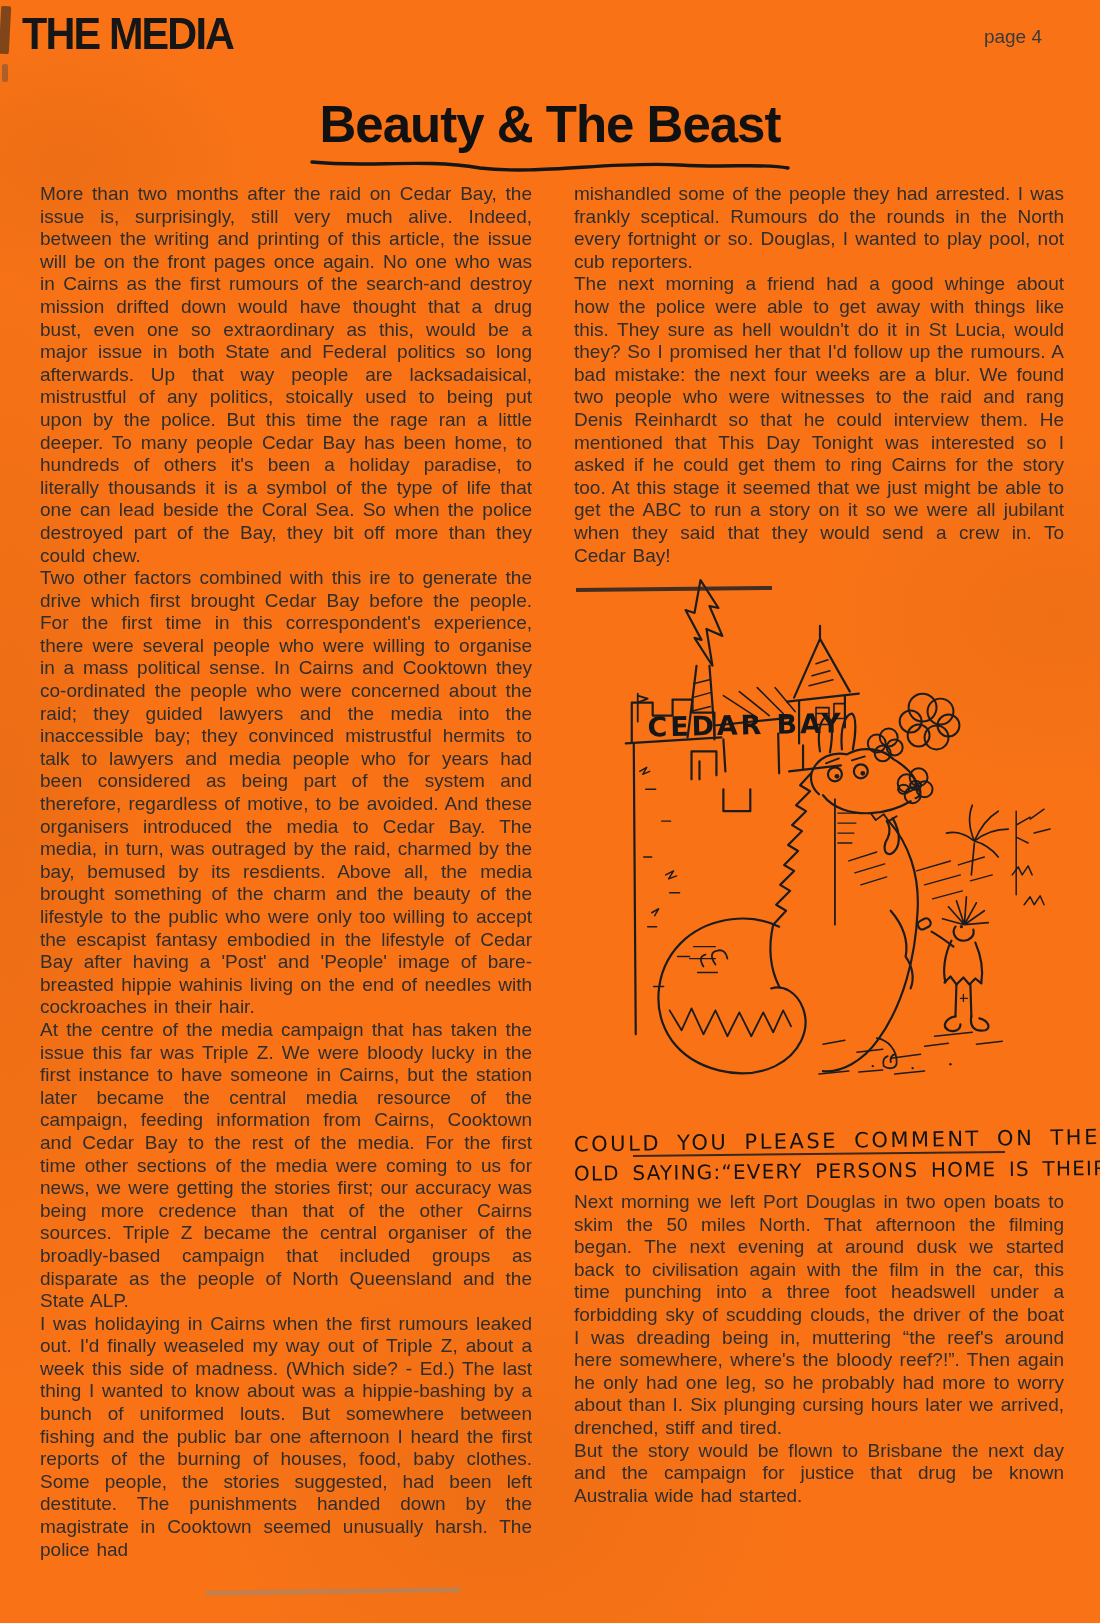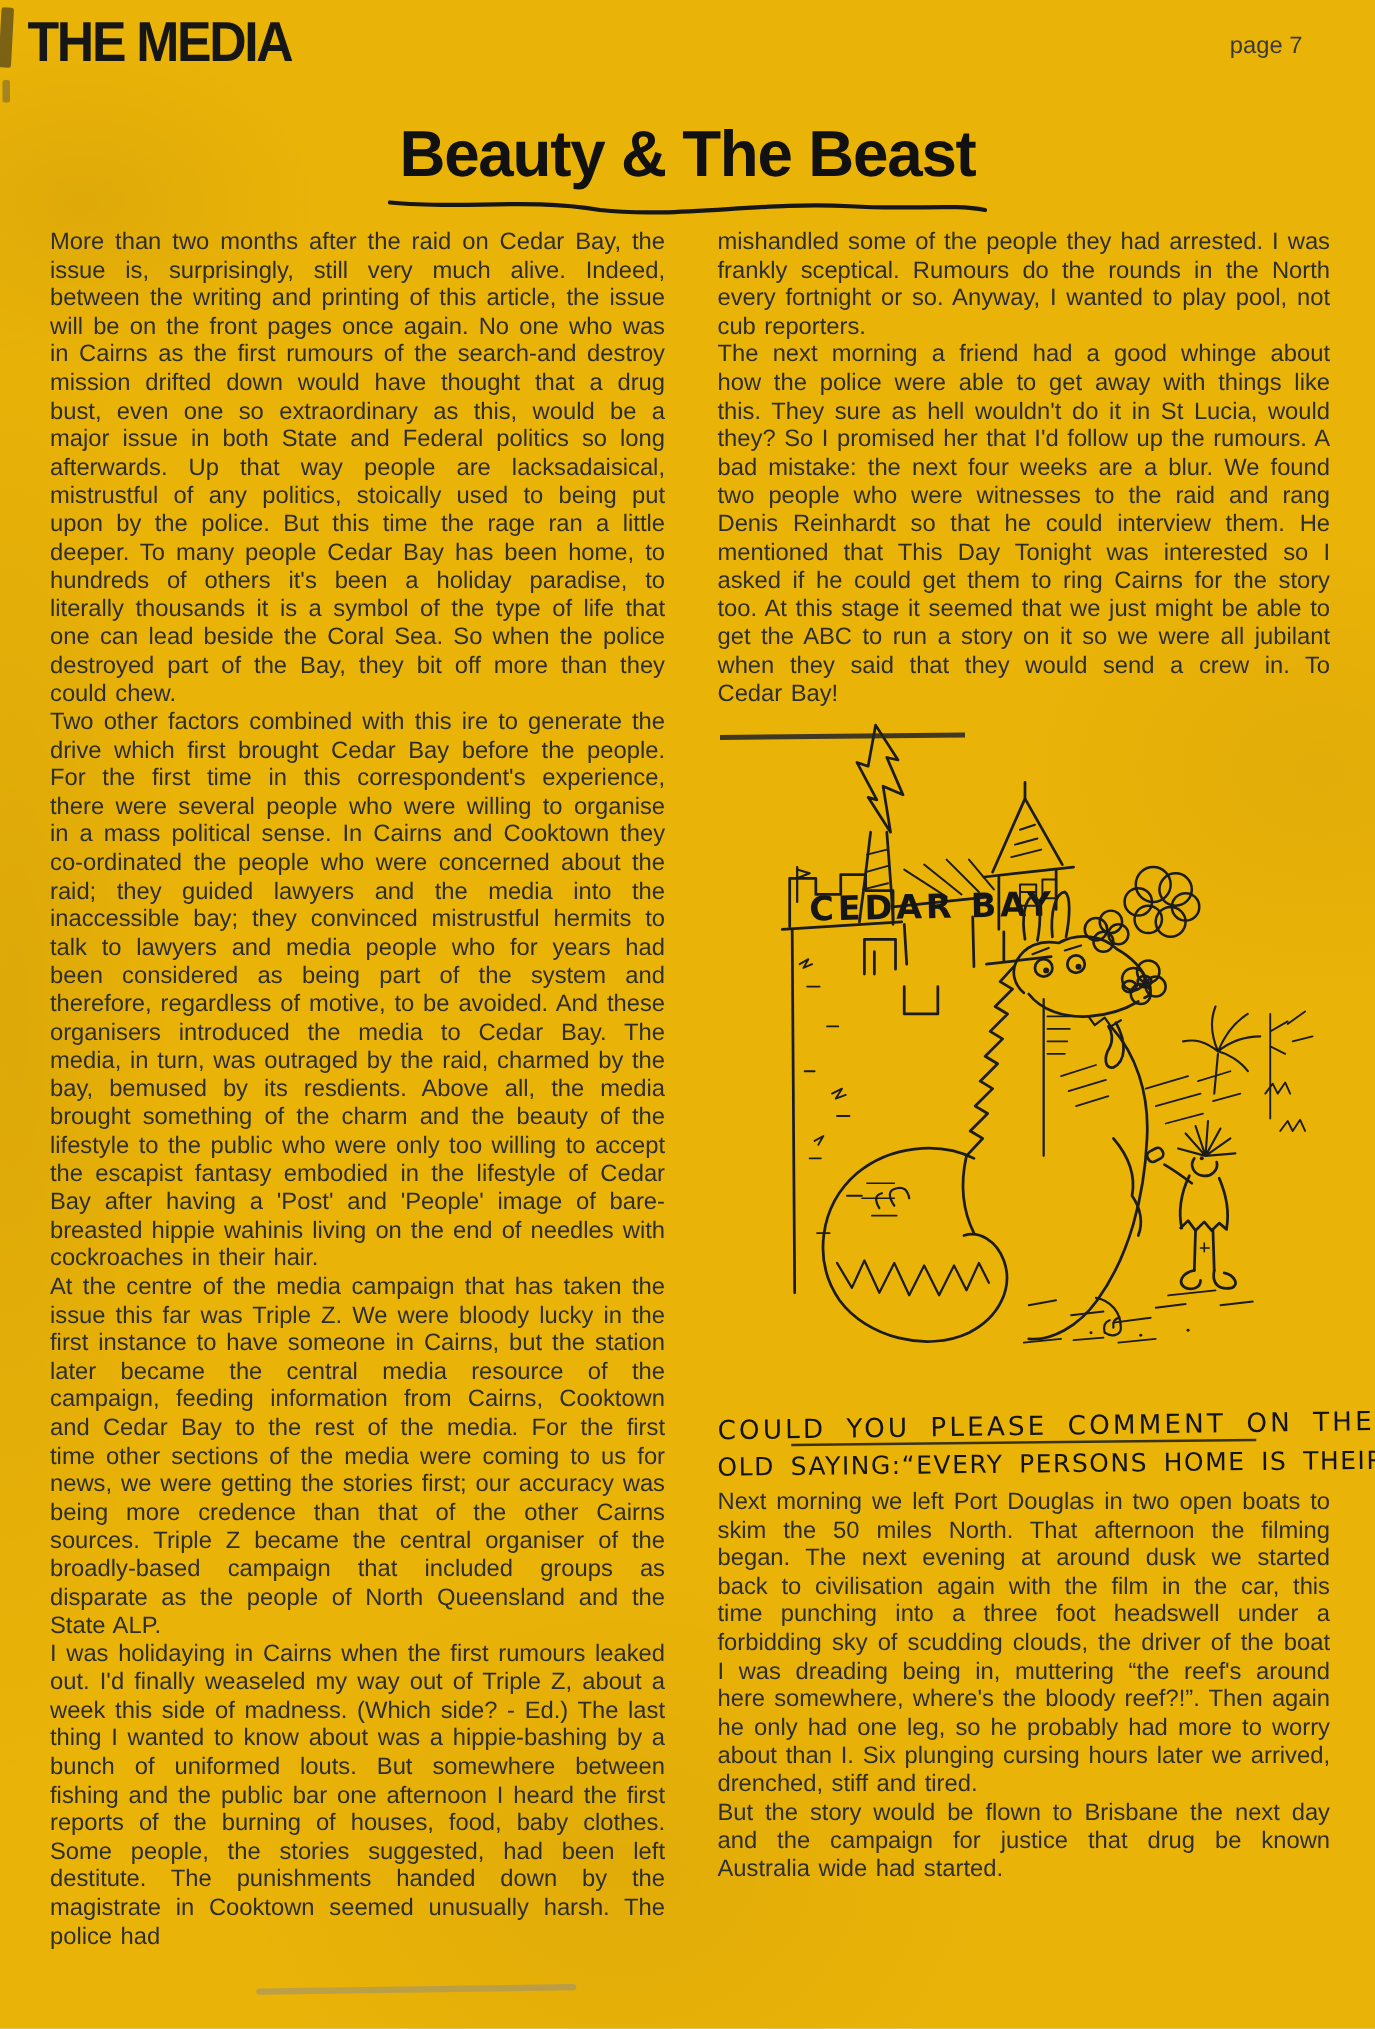--- a/index.html
+++ b/index.html
@@ -1,18 +1,18 @@
 <!DOCTYPE html>
 <html><head>
 <meta charset="utf-8">
 <style>
   html,body{margin:0;padding:0;background:#d8d6d0;}
   .page{
     position:relative;width:1100px;height:1623px;margin:0 auto;
-    background:#eab308;overflow:hidden;
+    background:#f97316;overflow:hidden;
     font-family:"Liberation Sans",sans-serif;color:#2d2d2d;
   }
   .page::before{
     content:"";position:absolute;inset:0;pointer-events:none;
     background:
       radial-gradient(ellipse 320px 220px at 6% 10%, rgba(0,0,0,.05), transparent 60%),
       radial-gradient(ellipse 420px 320px at 96% 38%, rgba(0,0,0,.035), transparent 60%),
       radial-gradient(ellipse 520px 420px at 45% 92%, rgba(0,0,0,.04), transparent 60%),
       radial-gradient(ellipse 200px 900px at 1% 50%, rgba(0,0,0,.06), transparent 70%);
   }
@@ -69,36 +69,36 @@
 </style>
 </head>
 <body>
 
 <div class="page">
 
   <div class="smudge-corner"></div>
   <div class="smudge-corner2"></div>
 
   <div class="masthead">THE MEDIA</div>
-  <div class="pagenum">page 7</div>
+  <div class="pagenum">page 4</div>
 
   <div class="headline">Beauty &amp; The Beast</div>
   <svg class="headline-underline" viewBox="0 0 480 18">
     <path d="M2,7 C60,13 110,3 170,13 C230,20 300,6 370,10 C420,13 452,8 478,13" stroke="#161616" stroke-width="3.4" fill="none" stroke-linecap="round"></path>
   </svg>
 
   <div class="col col-left">
     <p>More than two months after the raid on Cedar Bay, the issue is, surprisingly, still very much alive. Indeed, between the writing and printing of this article, the issue will be on the front pages once again. No one who was in Cairns as the first rumours of the search-and destroy mission drifted down would have thought that a drug bust, even one so extraordinary as this, would be a major issue in both State and Federal politics so long afterwards. Up that way people are lacksadaisical, mistrustful of any politics, stoically used to being put upon by the police. But this time the rage ran a little deeper. To many people Cedar Bay has been home, to hundreds of others it's been a holiday paradise, to literally thousands it is a symbol of the type of life that one can lead beside the Coral Sea. So when the police destroyed part of the Bay, they bit off more than they could chew.</p>
     <p>Two other factors combined with this ire to generate the drive which first brought Cedar Bay before the people. For the first time in this correspondent's experience, there were several people who were willing to organise in a mass political sense. In Cairns and Cooktown they co-ordinated the people who were concerned about the raid; they guided lawyers and the media into the inaccessible bay; they convinced mistrustful hermits to talk to lawyers and media people who for years had been considered as being part of the system and therefore, regardless of motive, to be avoided. And these organisers introduced the media to Cedar Bay. The media, in turn, was outraged by the raid, charmed by the bay, bemused by its resdients. Above all, the media brought something of the charm and the beauty of the lifestyle to the public who were only too willing to accept the escapist fantasy embodied in the lifestyle of Cedar Bay after having a 'Post' and 'People' image of bare-breasted hippie wahinis living on the end of needles with cockroaches in their hair.</p>
     <p>At the centre of the media campaign that has taken the issue this far was Triple Z. We were bloody lucky in the first instance to have someone in Cairns, but the station later became the central media resource of the campaign, feeding information from Cairns, Cooktown and Cedar Bay to the rest of the media. For the first time other sections of the media were coming to us for news, we were getting the stories first; our accuracy was being more credence than that of the other Cairns sources. Triple Z became the central organiser of the broadly-based campaign that included groups as disparate as the people of North Queensland and the State ALP.</p>
     <p>I was holidaying in Cairns when the first rumours leaked out. I'd finally weaseled my way out of Triple Z, about a week this side of madness. (Which side? - Ed.) The last thing I wanted to know about was a hippie-bashing by a bunch of uniformed louts. But somewhere between fishing and the public bar one afternoon I heard the first reports of the burning of houses, food, baby clothes. Some people, the stories suggested, had been left destitute. The punishments handed down by the magistrate in Cooktown seemed unusually harsh. The police had</p>
   </div>
 
   <div class="col col-right">
-    <p>mishandled some of the people they had arrested. I was frankly sceptical. Rumours do the rounds in the North every fortnight or so. Anyway, I wanted to play pool, not cub reporters.</p>
+    <p>mishandled some of the people they had arrested. I was frankly sceptical. Rumours do the rounds in the North every fortnight or so. Douglas, I wanted to play pool, not cub reporters.</p>
     <p>The next morning a friend had a good whinge about how the police were able to get away with things like this. They sure as hell wouldn't do it in St Lucia, would they? So I promised her that I'd follow up the rumours. A bad mistake: the next four weeks are a blur. We found two people who were witnesses to the raid and rang Denis Reinhardt so that he could interview them. He mentioned that This Day Tonight was interested so I asked if he could get them to ring Cairns for the story too. At this stage it seemed that we just might be able to get the ABC to run a story on it so we were all jubilant when they said that they would send a crew in. To Cedar Bay!</p>
 
     <figure class="cartoon-fig">
       <svg class="cartoon-svg" width="490" height="552" viewBox="0 0 492 552">
         <g stroke="#1c1c1c" fill="none" stroke-width="2.2" stroke-linecap="round" stroke-linejoin="round">
 
           <g>
             <path d="M127,4 L145,32 L136,30 L149,60 L133,53 L139,90 L121,62 L128,64 L112,34 L121,37 Z"></path>
             <path d="M123,90 C120,115 117,140 114,162"></path>
             <path d="M136,90 C138,116 140,140 141,160"></path>

